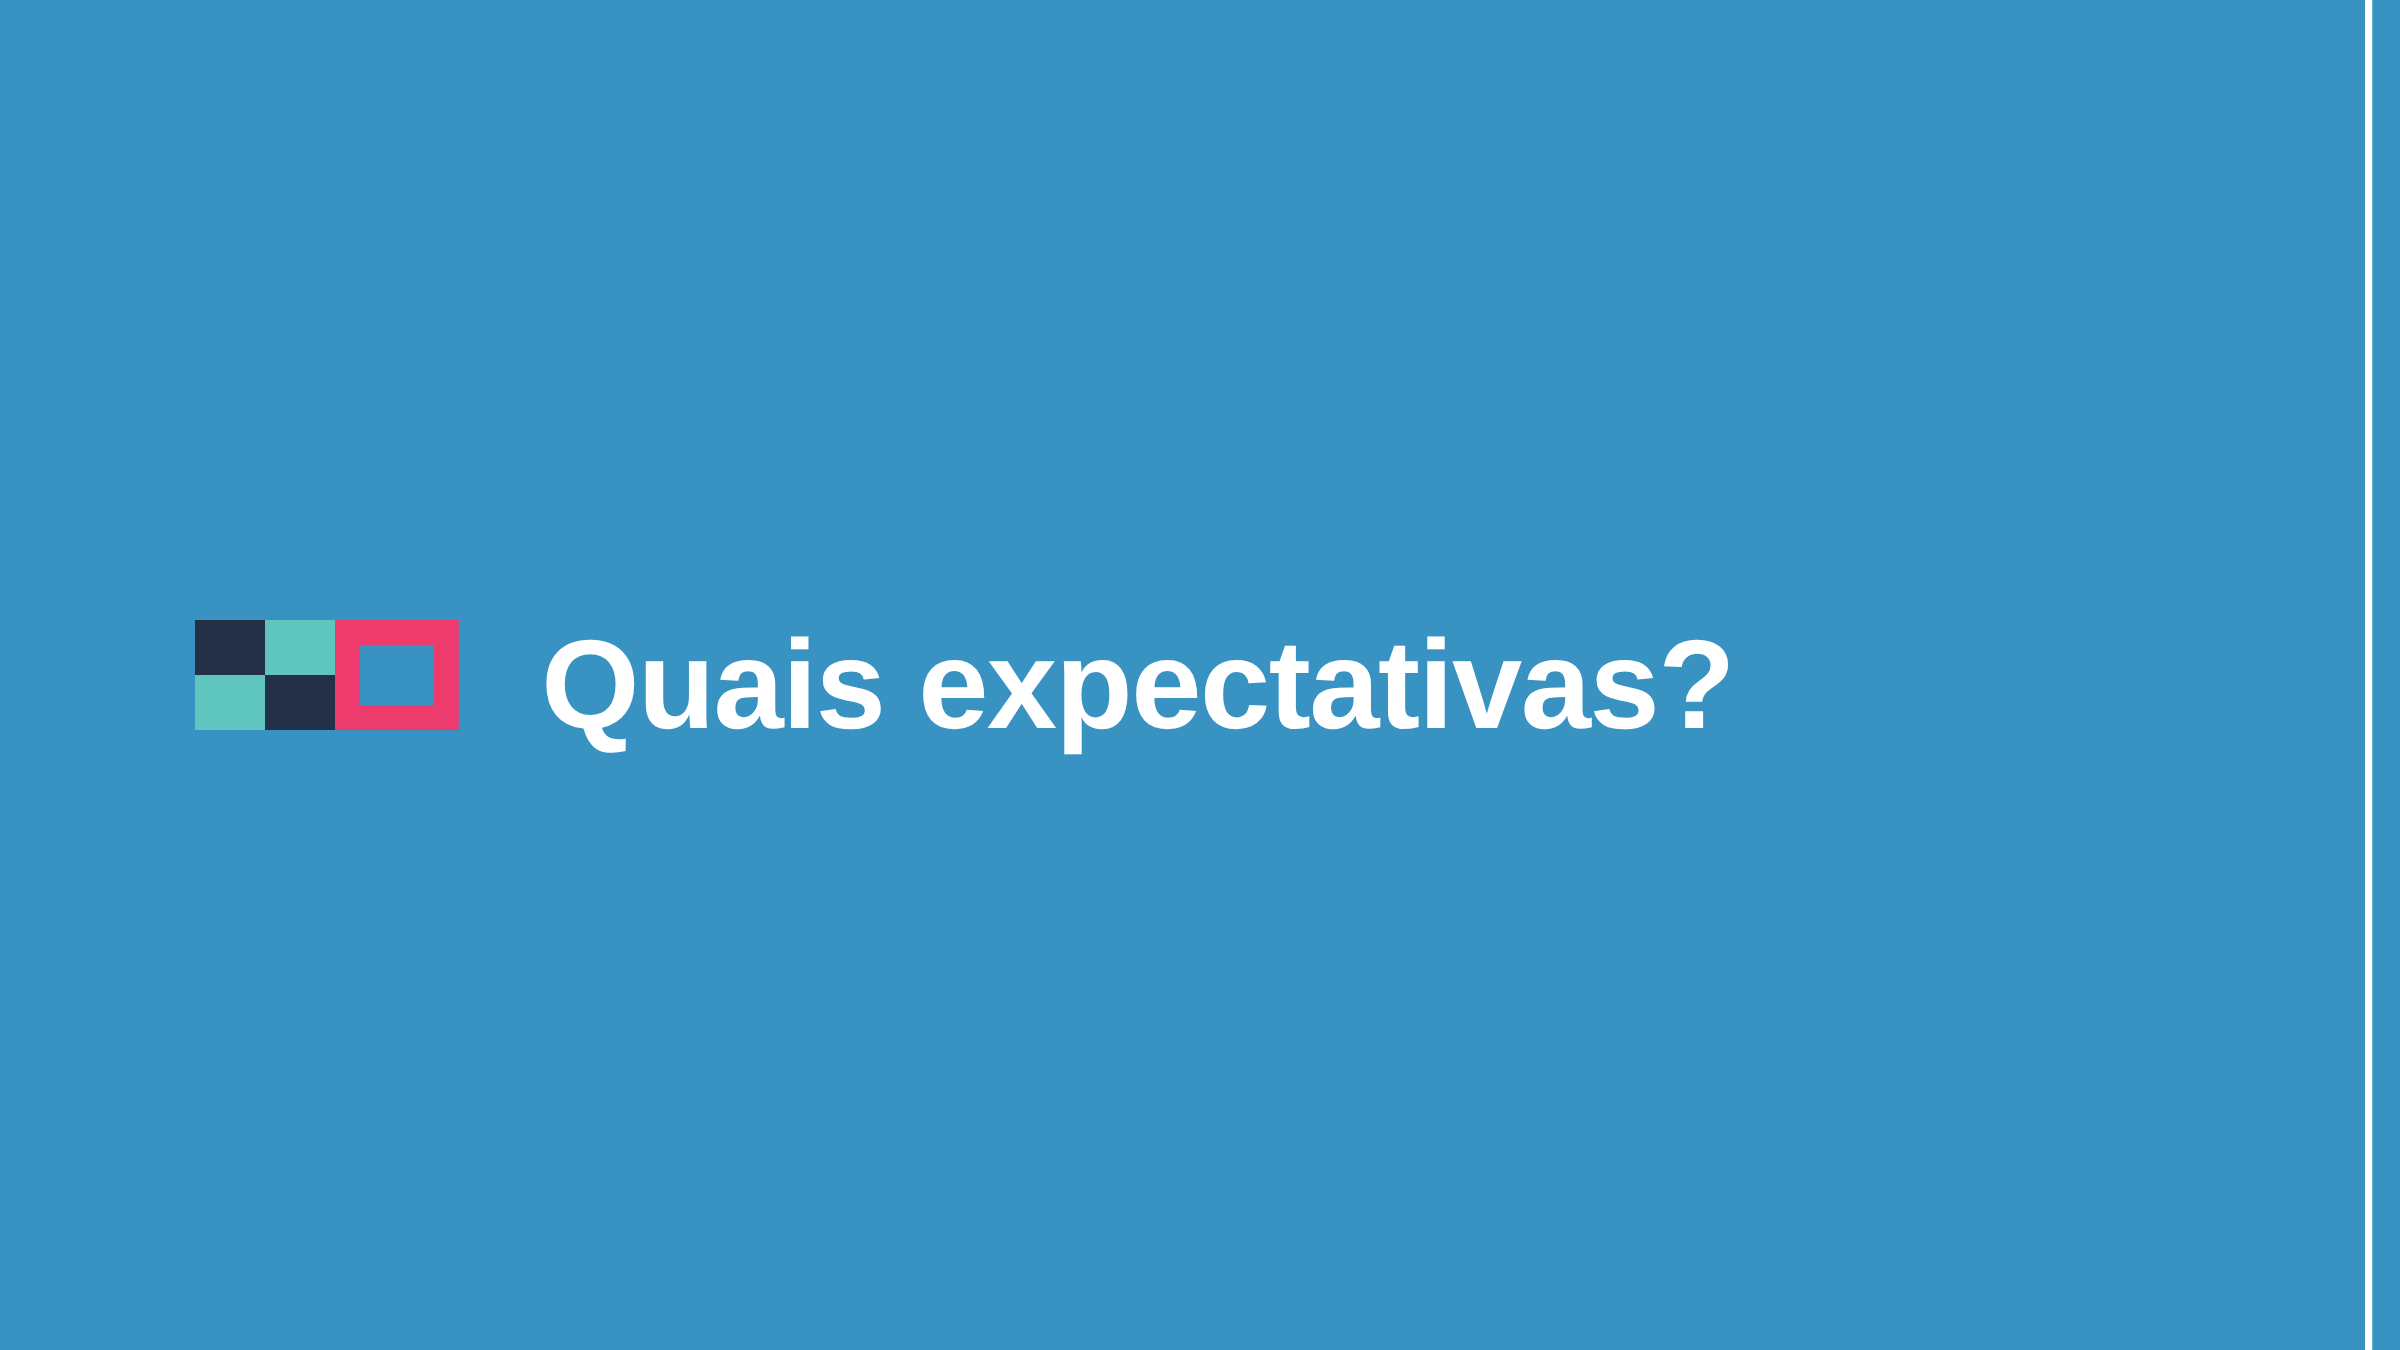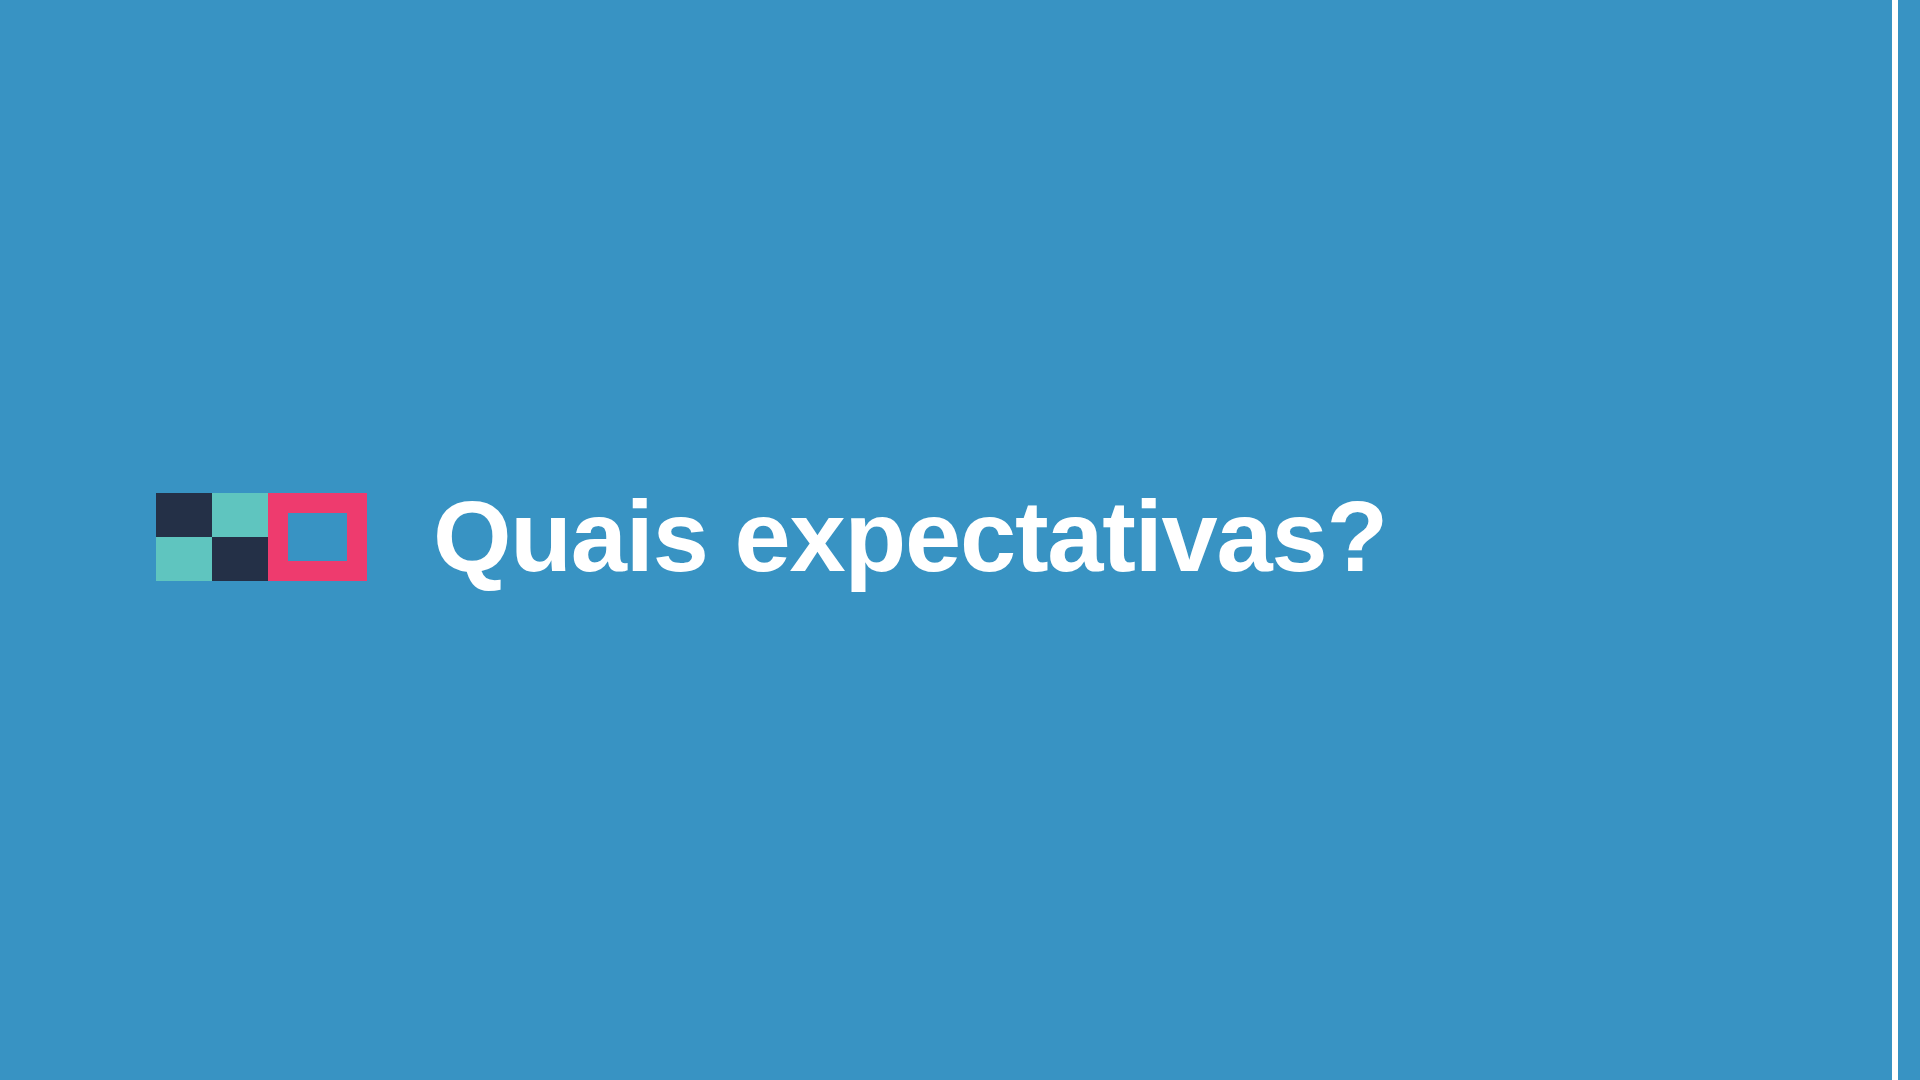--- a/index.html
+++ b/index.html
@@ -39,23 +39,22 @@
     left: 1898px;
     width: 22px;
     height: 1080px;
     background: #3893c3;
   }
 
   
   .content-row {
     position: absolute;
     left: 156px;
-    top: 484px;
+    top: 496px;
     display: flex;
-    align-items: center;
   }
 
   
   .logo-mark {
     position: relative;
     width: 211px;
     height: 88px;
     flex: 0 0 auto;
     display: flex;
     align-items: stretch;

